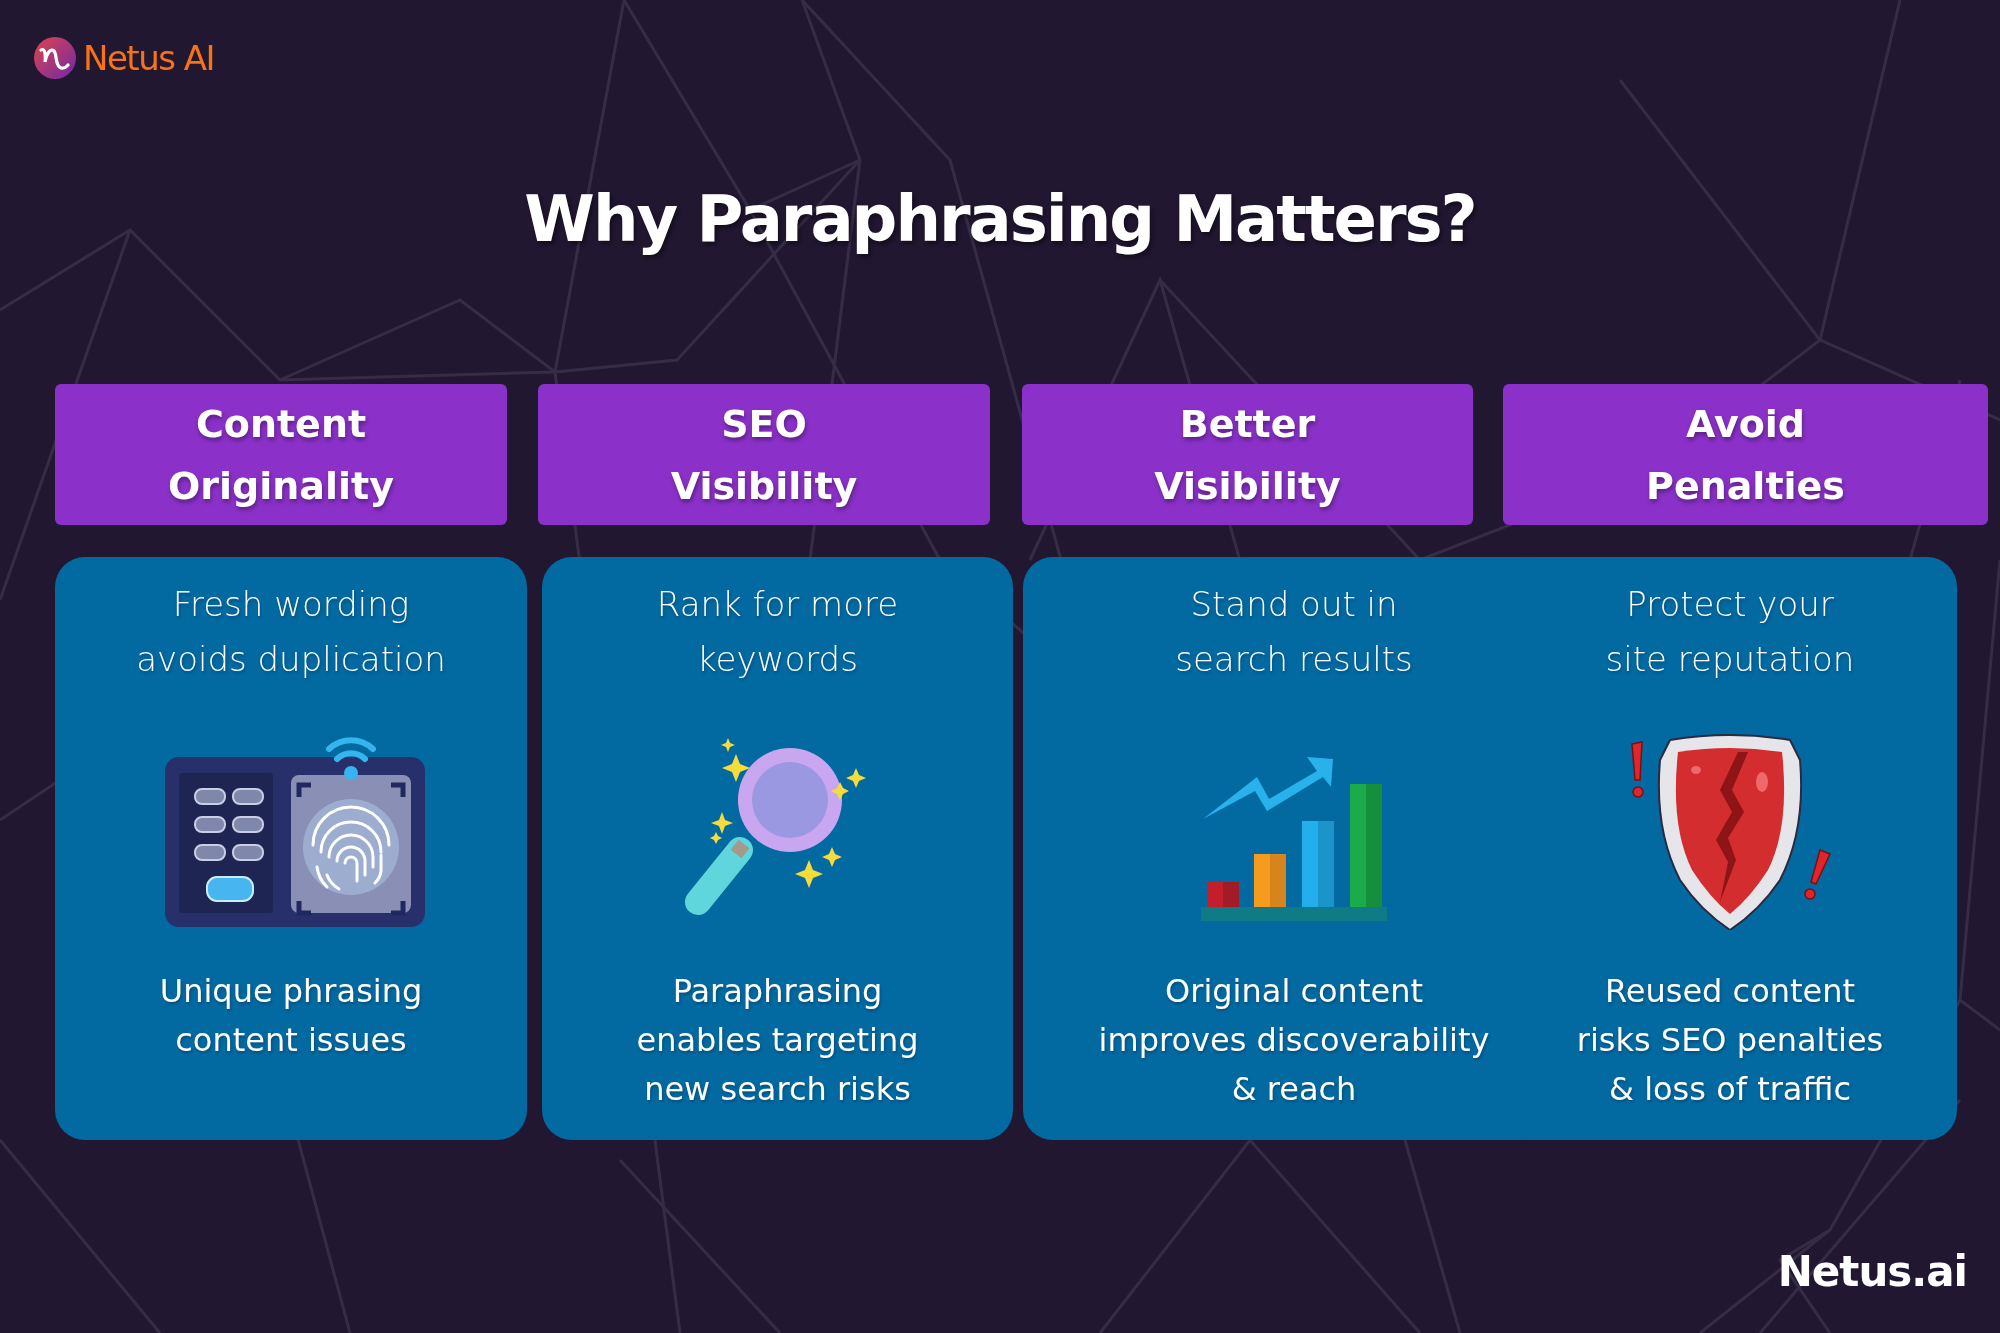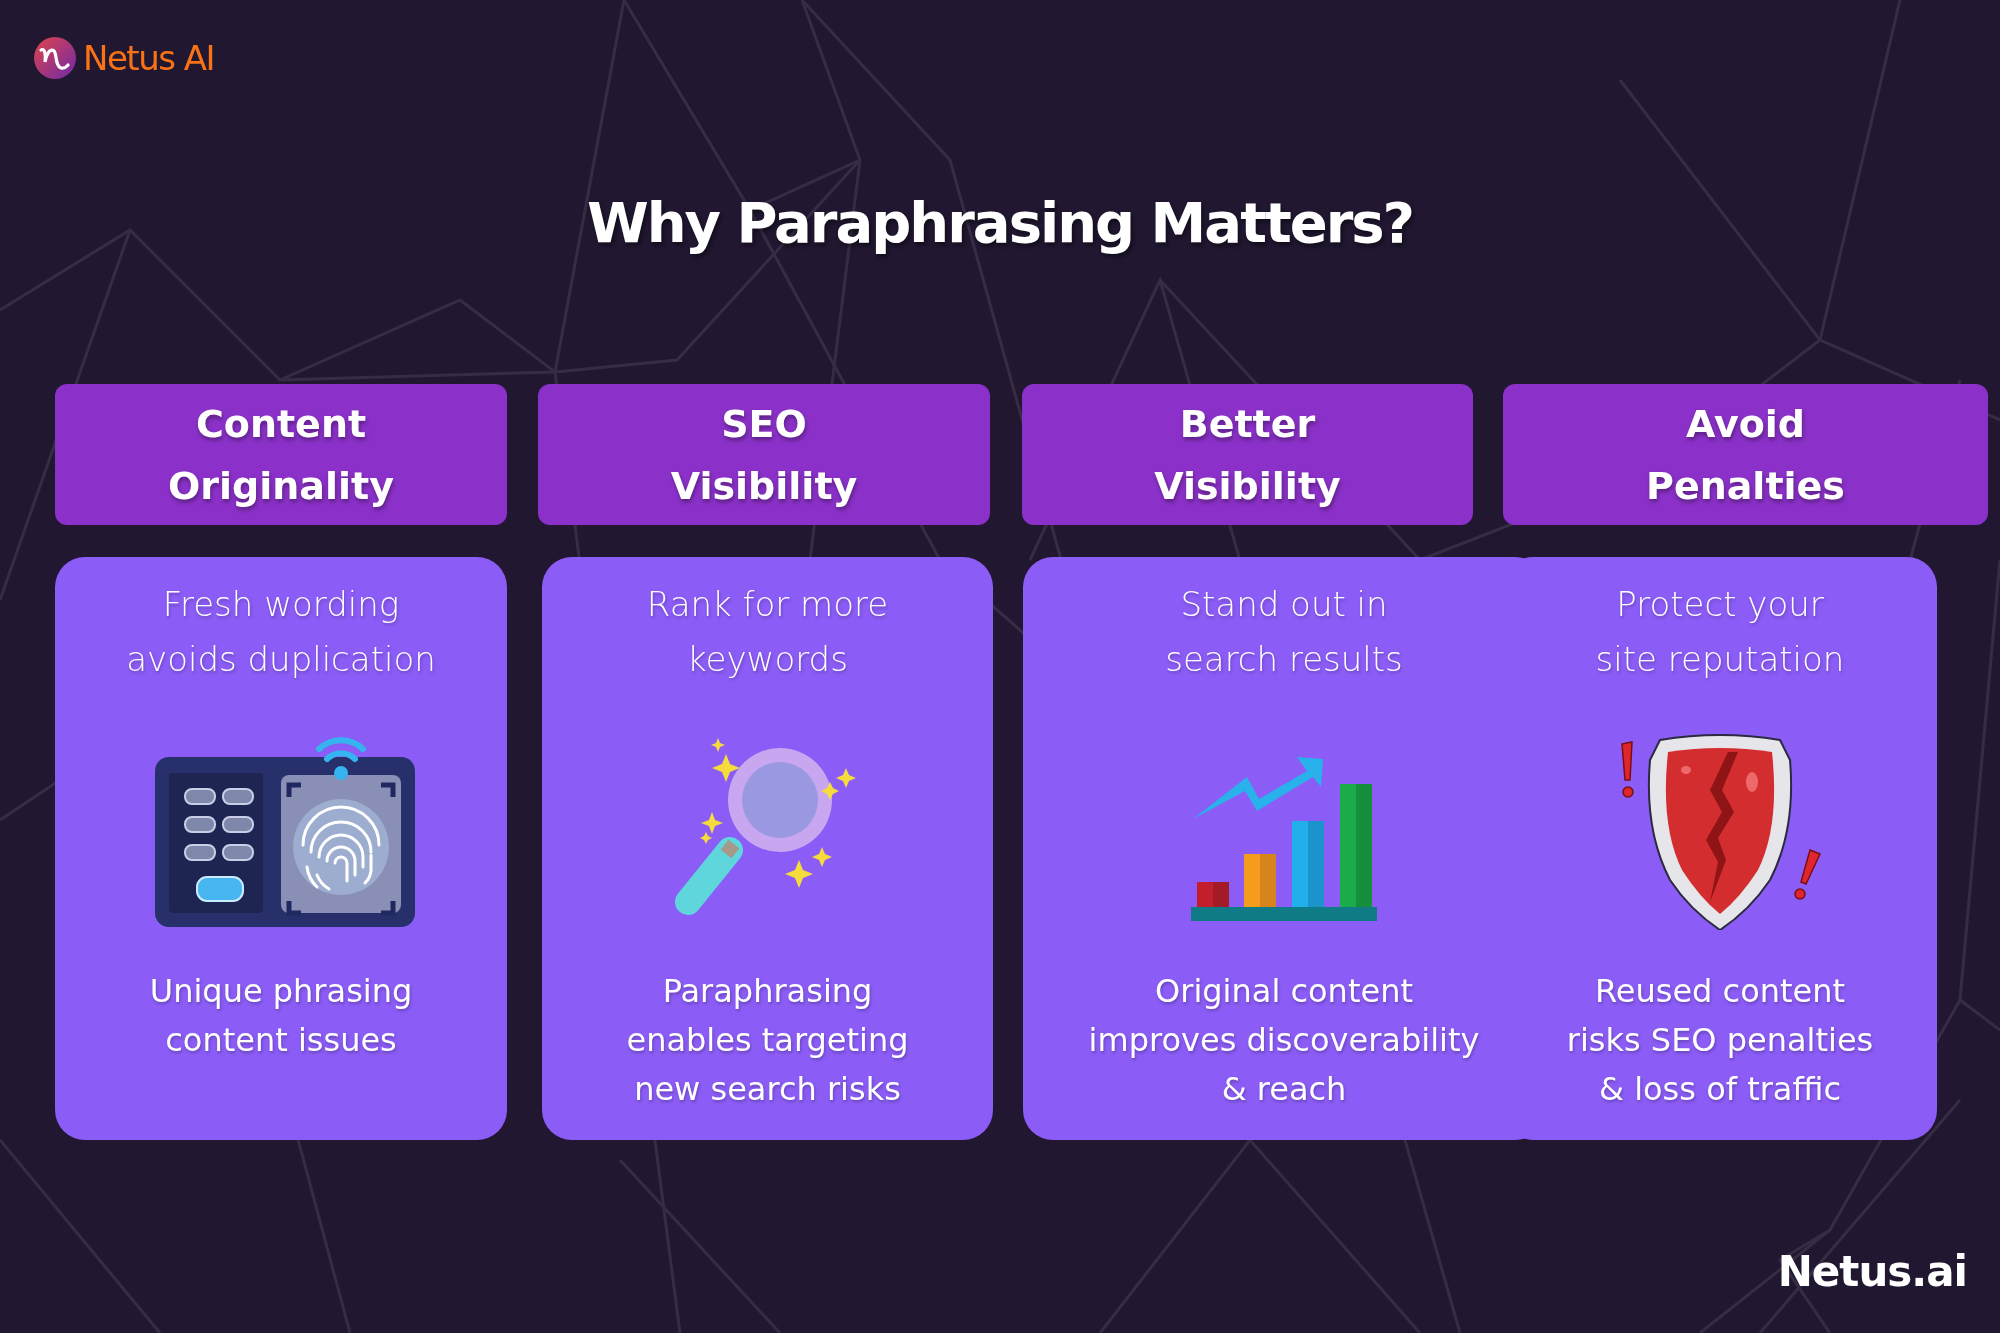--- a/index.html
+++ b/index.html
@@ -15,40 +15,39 @@
       position: absolute; left: 33px; top: 30px; height: 56px;
       display: flex; align-items: center; gap: 6px; z-index: 2;
     }
     .logo-mark { width: 44px; height: 44px; }
     .logo-text {
       font-family: "DejaVu Sans", sans-serif; font-size: 34px; font-weight: 400;
       letter-spacing: -1.5px; color: #f97316;
     }
     .title {
       position: absolute; left: 0; top: 182px; width: 2000px; text-align: center;
-      font-family: "DejaVu Sans", sans-serif; font-weight: 700; font-size: 56px;
+      font-family: "DejaVu Sans", sans-serif; font-weight: 700; font-size: 64px;
       letter-spacing: -2px; color: #ffffff; z-index: 2;
       text-shadow: 2px 3px 4px rgba(0,0,0,0.45);
-      margin-top: 8px;
     }
     .card-header {
       position: absolute; top: 384px; height: 141px;
-      background: #8b31c9; border-radius: 12px;
+      background: #8b31c9; border-radius: 6px;
       display: flex; flex-direction: column; align-items: center; justify-content: center;
       z-index: 2;
     }
     .card-header span {
       display: block;
       font-family: "DejaVu Sans", sans-serif; font-weight: 700; font-size: 38px;
       line-height: 62px; color: #ffffff;
       text-shadow: 1px 3px 4px rgba(0,0,0,0.35);
     }
     .card-body {
       position: absolute; top: 557px; height: 583px;
-      background: #8b5cf6; border-radius: 30px; z-index: 2;
+      background: #0369a1; border-radius: 30px; z-index: 2; padding-left: 20px;
     }
     .card-top-text {
       position: absolute; left: 0; right: 0; top: 20px; text-align: center;
       font-family: "DejaVu Sans", sans-serif; font-weight: 300; font-size: 34px;
       line-height: 55px; color: #ffffff;
       text-shadow: 1px 2px 3px rgba(0,0,0,0.25);
     }
     .card-top-text span, .card-bottom-text span { display: block; }
     .card-bottom-text {
       position: absolute; left: 0; right: 0; top: 410px; text-align: center;

